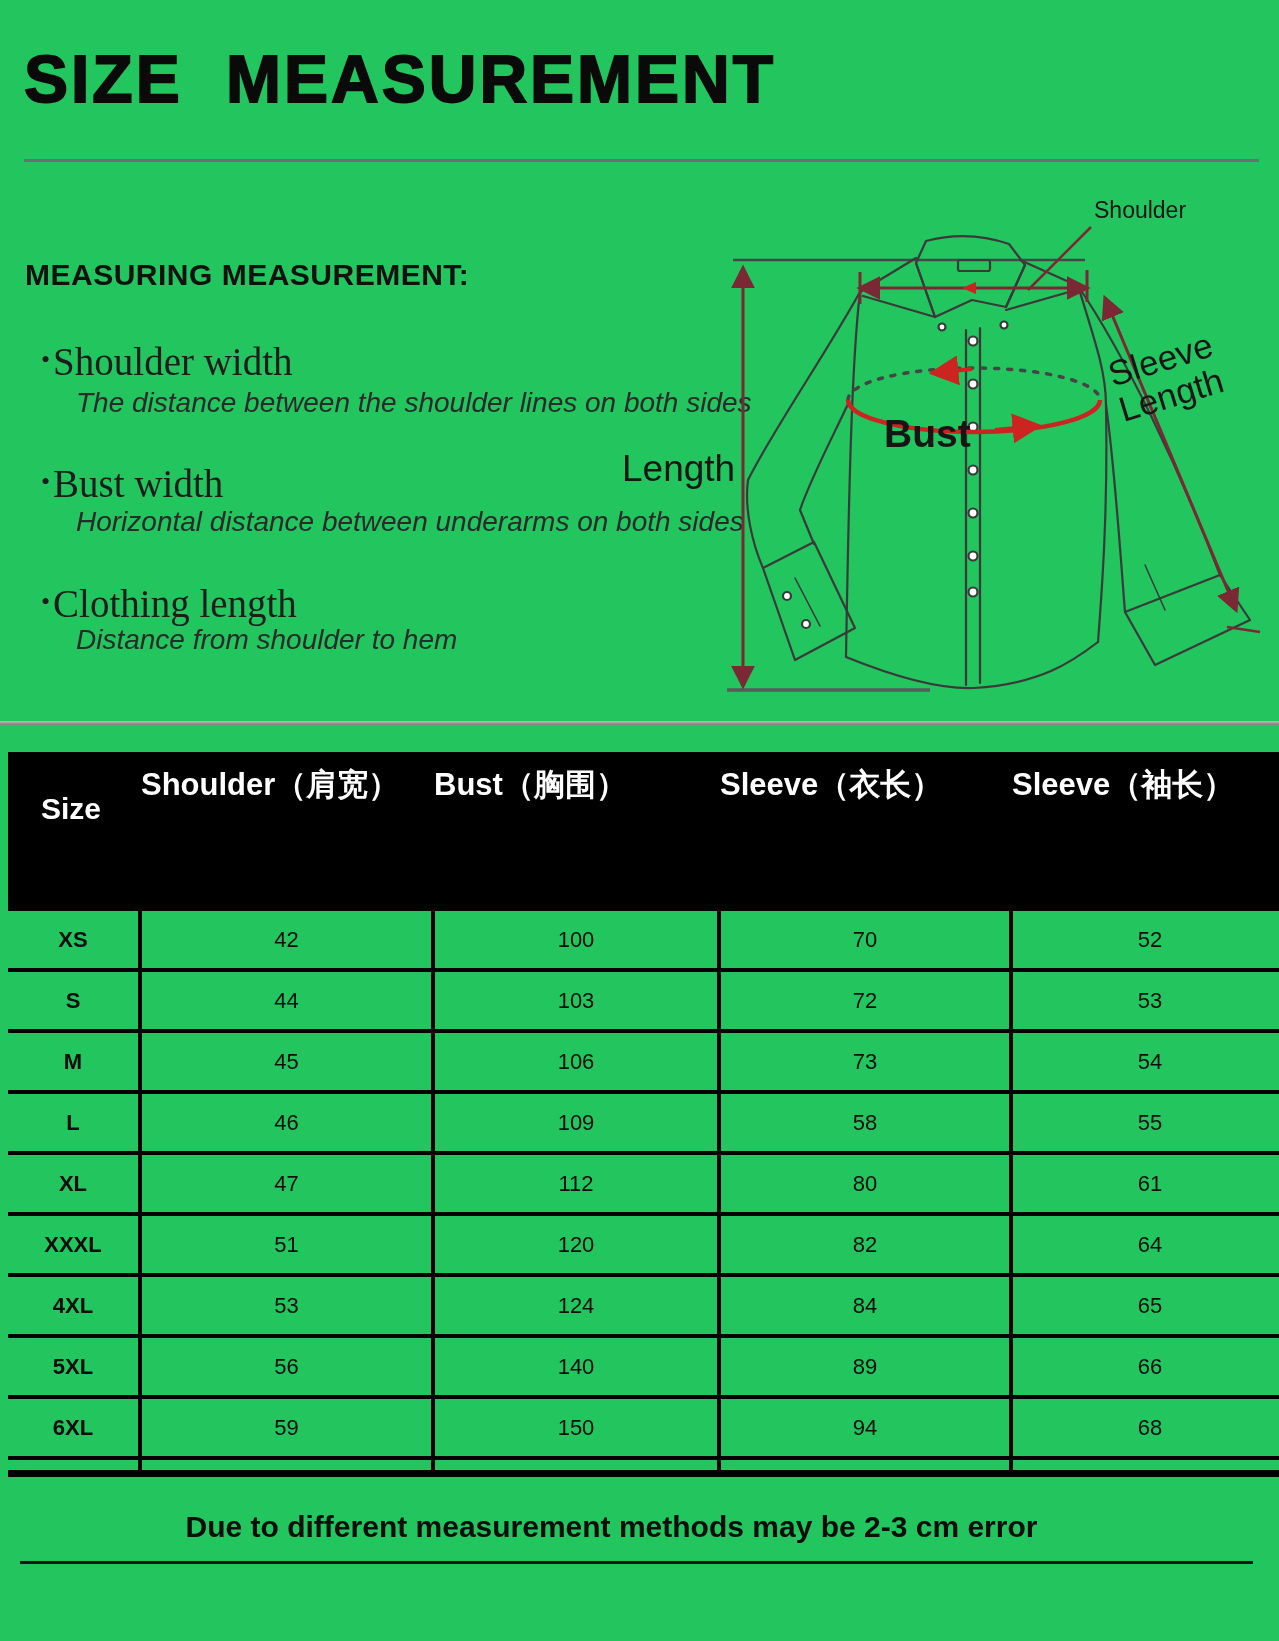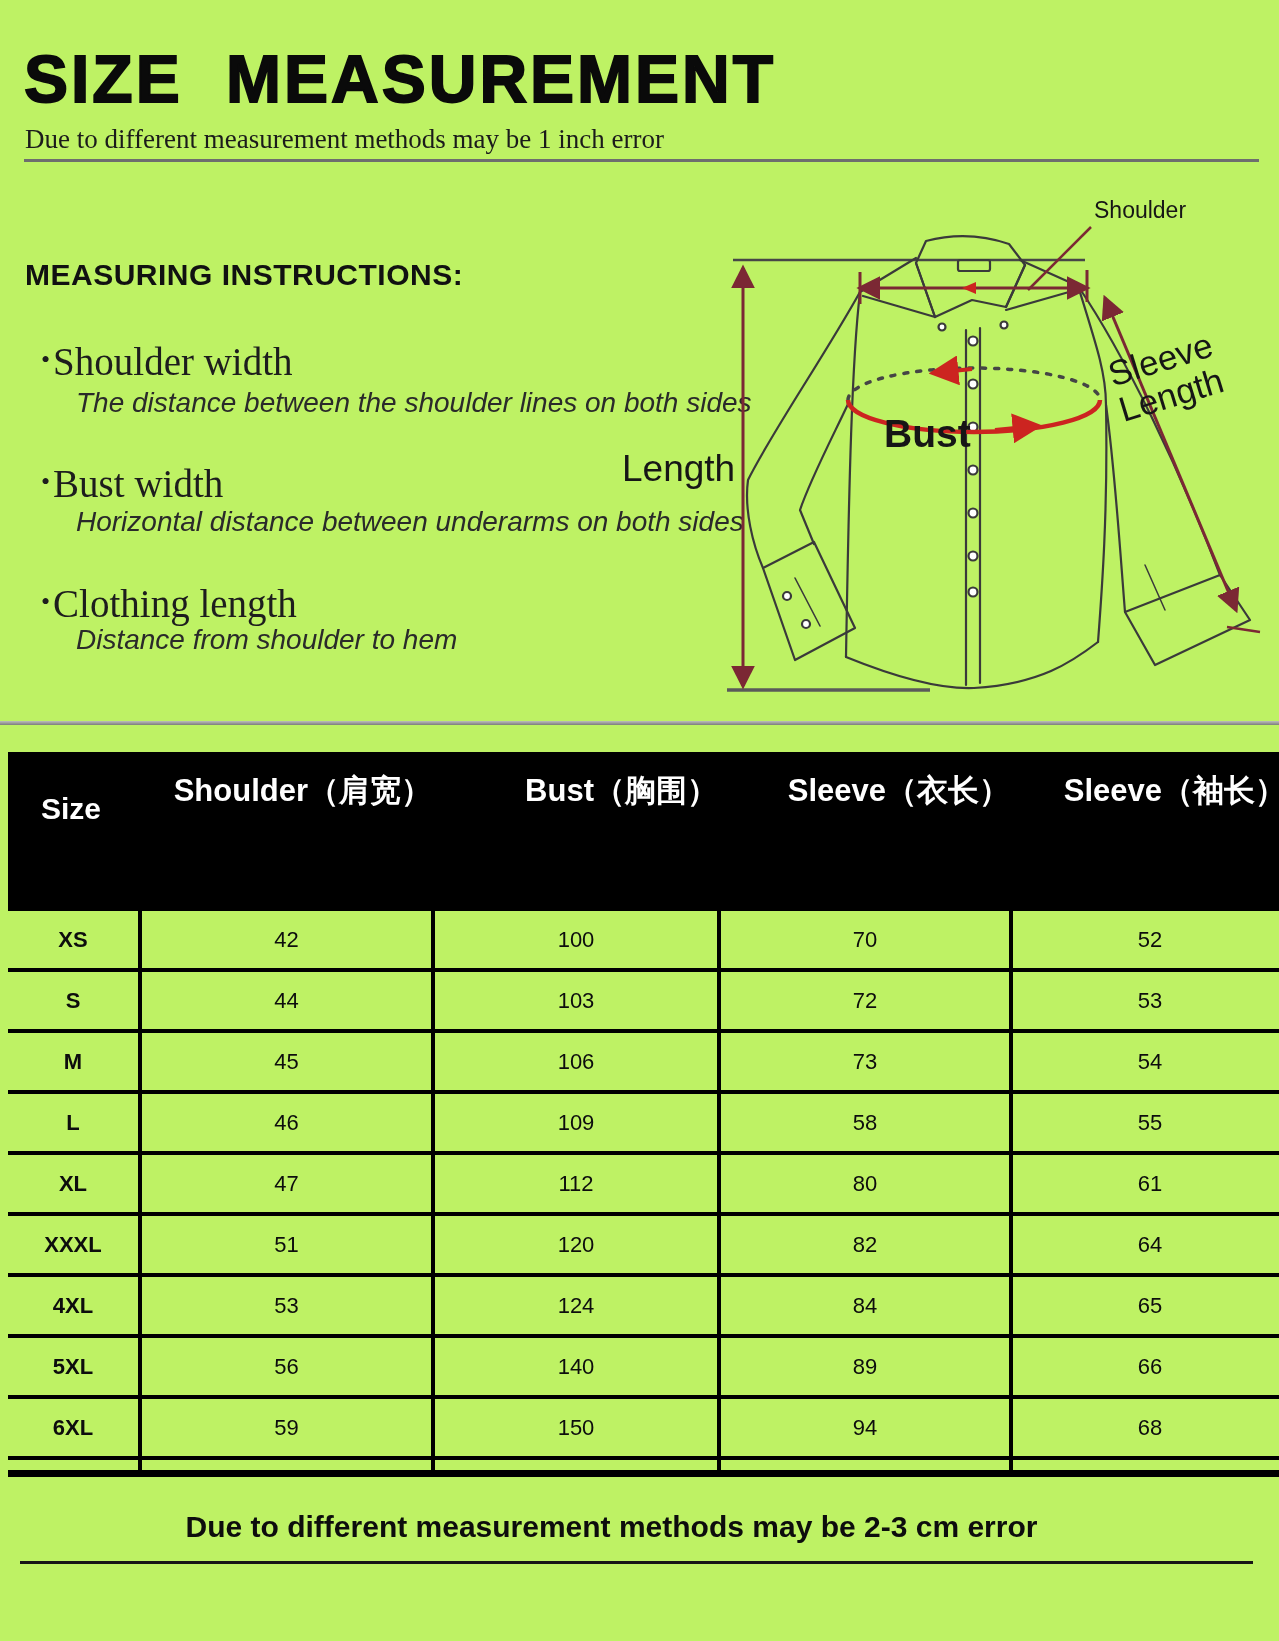--- a/index.html
+++ b/index.html
@@ -1,16 +1,16 @@
 <!DOCTYPE html>
 <html><head>
 <meta charset="utf-8">
 <style>
   html,body{margin:0;padding:0;background:#fff;}
-  .page{position:relative;width:1279px;height:1641px;background:#bef264;
+  .page{position:relative;width:1279px;height:1641px;background:#22c55e;
         font-family:"Liberation Sans",sans-serif;color:#111;overflow:hidden;}
 
   
   .title{position:absolute;left:24px;top:46px;font-size:66px;font-weight:700;
          line-height:1;letter-spacing:3px;word-spacing:22px;color:#0a0a0a;
          -webkit-text-stroke:1.8px #0a0a0a;}
   .subtitle{position:absolute;left:25px;top:124px;font-family:"Liberation Serif",serif;
             font-size:27px;color:#1b1b1b;}
   .rule-top{position:absolute;left:24px;right:20px;top:159px;height:3px;background:#6e6e6e;}
 
@@ -33,45 +33,44 @@
 
   
   .gray-line{position:absolute;left:0;right:0;top:721px;height:4px;
              background:linear-gradient(#bdbdbd,#7d7d7d);}
   .size-table{position:absolute;left:8px;top:752px;width:1279px;border-collapse:collapse;
               table-layout:fixed;}
   .size-table col.c0{width:132px;} .size-table col.c1{width:293px;}
   .size-table col.c2{width:286px;} .size-table col.c3{width:292px;}
   .size-table col.c4{width:276px;}
   .size-table thead th{background:#000;color:#fff;height:114px;font-size:31px;font-weight:700;
-                       vertical-align:top;padding-top:18px;text-align:right;border:0;}
+                       vertical-align:top;padding-top:12px;text-align:left;border:0;}
   .size-table thead th.size-head{text-align:left;padding-left:33px;padding-top:40px;font-size:30px;}
   .size-table tbody th,.size-table tbody td{border:4px solid #000;height:57px;
                        font-size:22px;text-align:center;padding:0;color:#0d0d0d;}
   .size-table tbody th{font-weight:700;}
   .size-table tbody td{font-weight:400;}
   .size-table tbody tr > *:first-child{border-left:0;}
   .size-table tbody tr > *:last-child{border-right:0;}
   .size-table tr.stub > *{height:10px;border-bottom:7px solid #000;}
 
   
   .footer-note{position:absolute;left:0;width:1279px;top:1510px;text-align:center;
                font-size:30px;font-weight:700;color:#0d0d0d;transform:translateX(-28px);}
   .rule-bottom{position:absolute;left:20px;right:26px;top:1561px;height:3px;background:#161616;}
 </style>
 </head>
 <body>
 
 <div class="page">
 
   <div class="title">SIZE MEASUREMENT</div>
-  <div class="subtitle">Due to different measurement methods may be 1 inch error</div>
   <div class="rule-top"></div>
 
-  <div class="mi-heading">MEASURING INSTRUCTIONS:</div>
+  <div class="mi-heading">MEASURING MEASUREMENT:</div>
 
   <div class="item-title" id="item1-title"><span class="bullet">•</span><span>Shoulder width</span></div>
   <div class="item-desc" id="item1-desc">The distance between the shoulder lines on both sides</div>
 
   <div class="item-title" id="item2-title"><span class="bullet">•</span><span>Bust width</span></div>
   <div class="item-desc" id="item2-desc">Horizontal distance between underarms on both sides</div>
 
   <div class="item-title" id="item3-title"><span class="bullet">•</span><span>Clothing length</span></div>
   <div class="item-desc" id="item3-desc">Distance from shoulder to hem</div>
 

